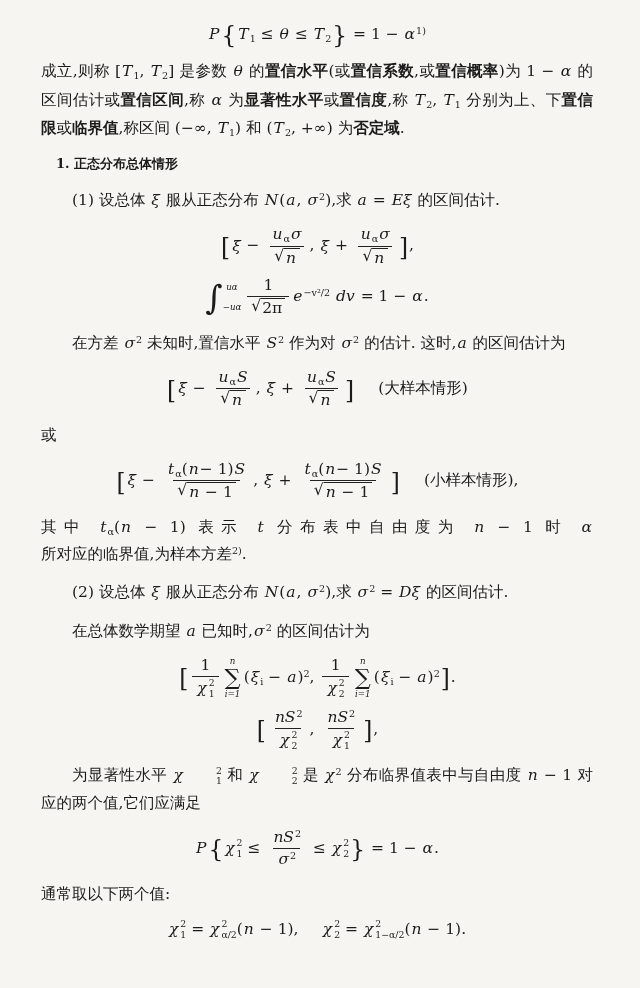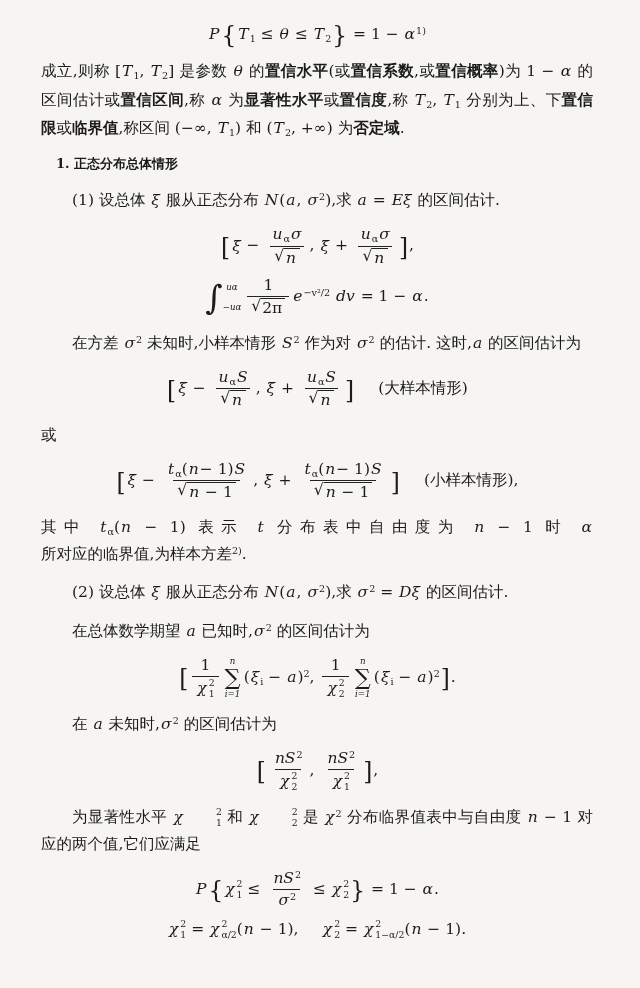--- a/index.html
+++ b/index.html
@@ -80,21 +80,21 @@
           <span class="num">
             <span class="tx">1</span>
           </span>
           <span class="den">
             <span class="sqrt">
               <span class="rad">√</span>
               <span class="bar"><span class="tx">2π</span></span>
             </span>
           </span>
         </span><span class="sg"><span class="it">e</span><sup>−v²/2</sup></span><span class="tx"> </span><span class="it">dv</span><span class="tx"> = 1 − </span><span class="it">α</span><span class="tx">.</span></div>
-      <div class="para ind"><span class="tx">在方差 </span><span class="sg"><span class="it">σ</span><sup>2</sup></span><span class="tx"> 未知时,小样本情形 </span><span class="sg"><span class="it">S</span><sup>2</sup></span><span class="tx"> 作为对 </span><span class="sg"><span class="it">σ</span><sup>2</sup></span><span class="tx"> 的估计. 这时,</span><span class="it">a</span><span class="tx"> 的区间估计为</span></div>
+      <div class="para ind"><span class="tx">在方差 </span><span class="sg"><span class="it">σ</span><sup>2</sup></span><span class="tx"> 未知时,置信水平 </span><span class="sg"><span class="it">S</span><sup>2</sup></span><span class="tx"> 作为对 </span><span class="sg"><span class="it">σ</span><sup>2</sup></span><span class="tx"> 的估计. 这时,</span><span class="it">a</span><span class="tx"> 的区间估计为</span></div>
       <div class="formula"><span class="bigd">[</span><span class="it">ξ̄</span><span class="tx"> − </span><span class="frac">
           <span class="num">
             <span class="sg"><span class="it">u</span><sub>α</sub></span>
             <span class="it">S</span>
           </span>
           <span class="den">
             <span class="sqrt">
               <span class="rad">√</span>
               <span class="bar"><span class="it">n</span></span>
             </span>
@@ -166,21 +166,20 @@
             <span class="sg"><span class="it">χ</span><span class="stk">
                 <span>2</span>
                 <span>2</span>
               </span></span>
           </span>
         </span><span class="bigop">
           <span class="lm">n</span>
           <span class="op">∑</span>
           <span class="lm">i=1</span>
         </span><span class="tx">(</span><span class="sg"><span class="it">ξ</span><sub>i</sub></span><span class="tx"> − </span><span class="it">a</span><span class="sg"><span class="tx">)</span><sup>2</sup></span><span class="bigd">]</span><span class="tx">.</span></div>
-      <div class="para ind"><span class="tx">在 </span><span class="it">a</span><span class="tx"> 未知时,</span><span class="sg"><span class="it">σ</span><sup>2</sup></span><span class="tx"> 的区间估计为</span></div>
       <div class="formula"><span class="bigd">[</span><span class="frac">
           <span class="num">
             <span class="sg"><span class="it">nS</span><sup>2</sup></span>
           </span>
           <span class="den">
             <span class="sg"><span class="it">χ</span><span class="stk">
                 <span>2</span>
                 <span>2</span>
               </span></span>
           </span>
@@ -209,20 +208,21 @@
           <span class="num">
             <span class="sg"><span class="it">nS</span><sup>2</sup></span>
           </span>
           <span class="den">
             <span class="sg"><span class="it">σ</span><sup>2</sup></span>
           </span>
         </span><span class="tx"> ≤ </span><span class="sg"><span class="it">χ</span><span class="stk">
             <span>2</span>
             <span>2</span>
           </span></span><span class="bigd">}</span><span class="tx"> = 1 − </span><span class="it">α</span><span class="tx">.</span></div>
+      <div class="para"><span class="tx">通常取以下两个值:</span></div>
       <div class="formula"><span class="sg"><span class="it">χ</span><span class="stk">
             <span>2</span>
             <span>1</span>
           </span></span><span class="tx"> = </span><span class="sg"><span class="it">χ</span><span class="stk">
             <span>2</span>
             <span>α/2</span>
           </span></span><span class="tx">(</span><span class="it">n</span><span class="tx"> − 1),</span><span class="gap"></span><span class="sg"><span class="it">χ</span><span class="stk">
             <span>2</span>
             <span>2</span>
           </span></span><span class="tx"> = </span><span class="sg"><span class="it">χ</span><span class="stk">

